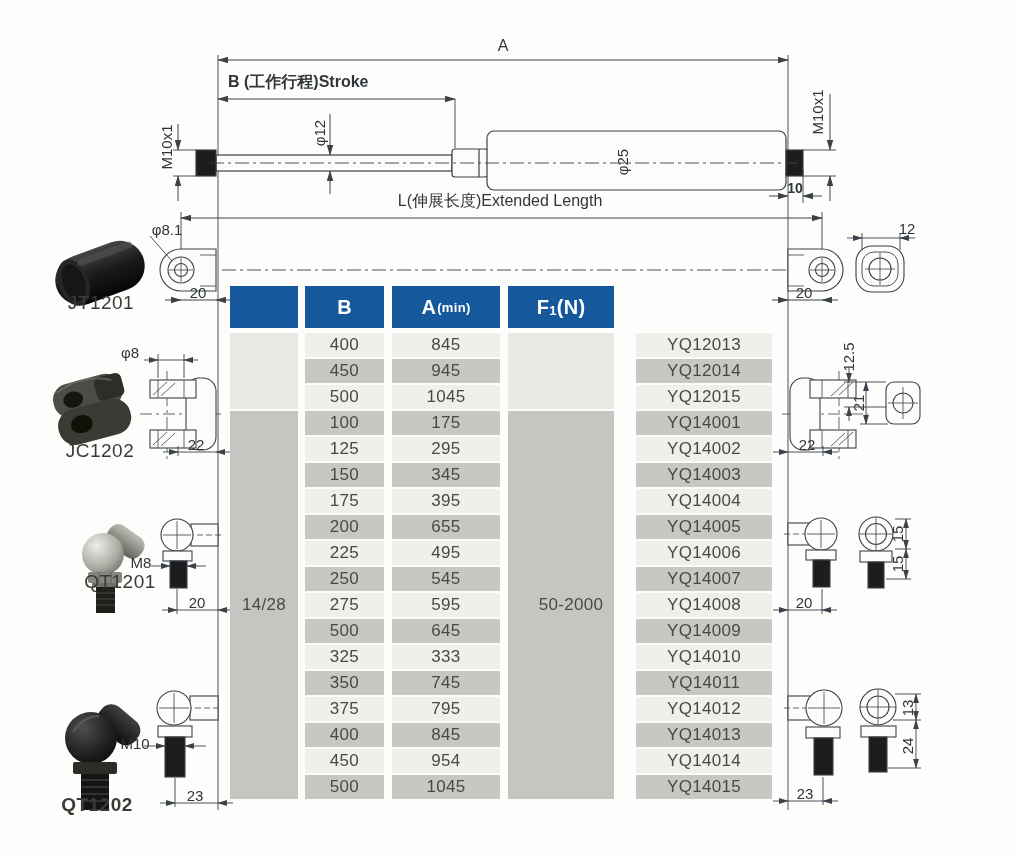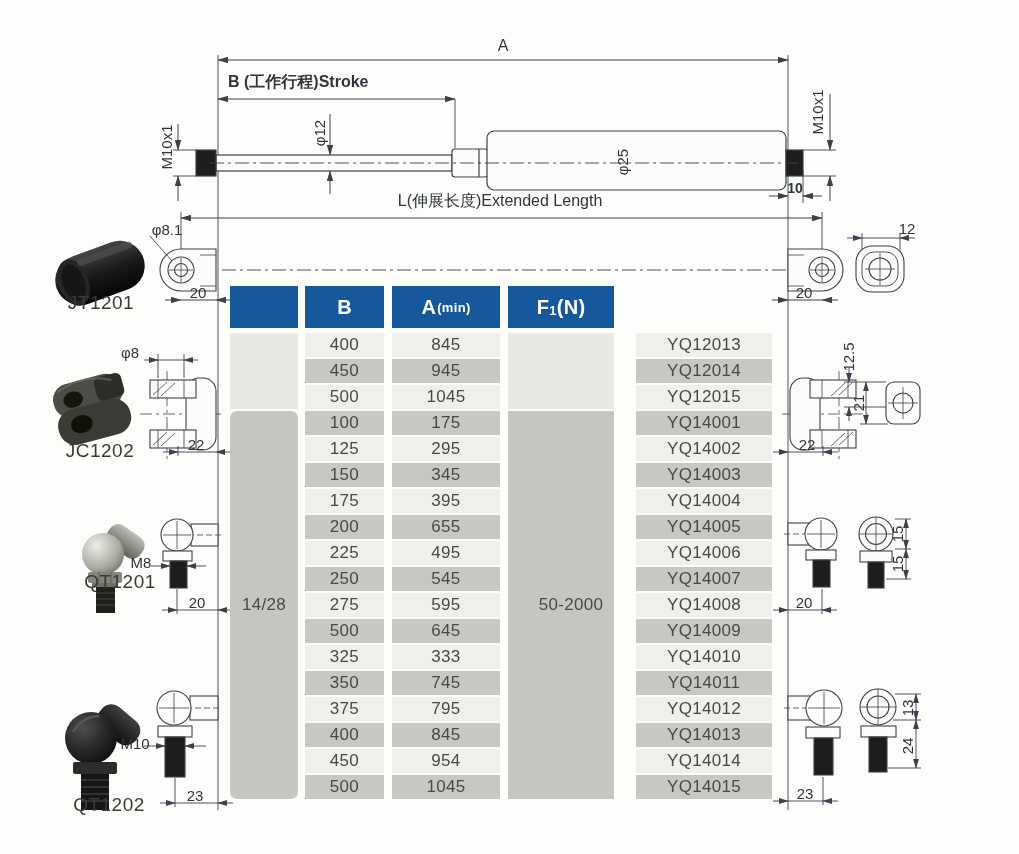--- a/index.html
+++ b/index.html
@@ -354,21 +354,21 @@
 <span class="lbl ctr" style="left:131px;top:229px;margin-left:36px;">φ8.1</span>
 <span class="part ctr lbl" style="left:101px;top:302px;">JT1201</span>
 <span class="lbl ctr" style="left:130px;top:352px;">φ8</span>
 <span class="lbl ctr" style="left:196px;top:444px;">22</span>
 <span class="part ctr lbl" style="left:100px;top:450px;">JC1202</span>
 <span class="lbl ctr" style="left:141px;top:562px;">M8</span>
 <span class="lbl ctr" style="left:197px;top:602px;">20</span>
 <span class="part ctr lbl" style="left:103px;top:581px;margin-left:17px;">QT1201</span>
 <span class="lbl ctr" style="left:135px;top:743px;">M10</span>
 <span class="lbl ctr" style="left:195px;top:795px;">23</span>
-<span class="part ctr lbl" style="left:109px;top:804px;">QT1202</span>
+<span class="part ctr lbl" style="left:97px;top:804px;font-weight:bold;">QT1202</span>
 
 <span class="lbl ctr" style="left:807px;top:444px;">22</span>
 <span class="lbl rot" style="left:848px;top:357px;">12.5</span>
 <span class="lbl rot" style="left:858px;top:403px;">21</span>
 <span class="lbl ctr" style="left:804px;top:602px;">20</span>
 <span class="lbl rot" style="left:897px;top:534px;">15</span>
 <span class="lbl rot" style="left:897px;top:564px;">15</span>
 <span class="lbl ctr" style="left:805px;top:793px;">23</span>
 <span class="lbl rot" style="left:907px;top:708px;">13</span>
 <span class="lbl rot" style="left:907px;top:746px;">24</span>
@@ -381,21 +381,21 @@
         <span class="hsub">(min)</span>
       </div>
   <div class="cell hcell cf">
         <span>F</span>
         <span class="hsubscript">1</span>
         <span>(N)</span>
       </div>
 
   <div class="cell ml c0" style="grid-row:2/5;"></div>
   <div class="cell ml cf" style="grid-row:2/5;"></div>
-  <div class="cell md c0" style="grid-row:5/20;border-radius:7px;">14/28</div>
+  <div class="cell md c0" style="grid-row:5/20;">14/28</div>
   <div class="cell md cf" style="grid-row:5/20;padding-left:20px;">50-2000</div>
 
   <div class="cell lt cb" style="grid-row:2">400</div>
   <div class="cell lt ca" style="grid-row:2">845</div>
   <div class="cell lt cr" style="grid-row:2">YQ12013</div>
 
   <div class="cell dk cb" style="grid-row:3">450</div>
   <div class="cell dk ca" style="grid-row:3">945</div>
   <div class="cell dk cr" style="grid-row:3">YQ12014</div>
 

